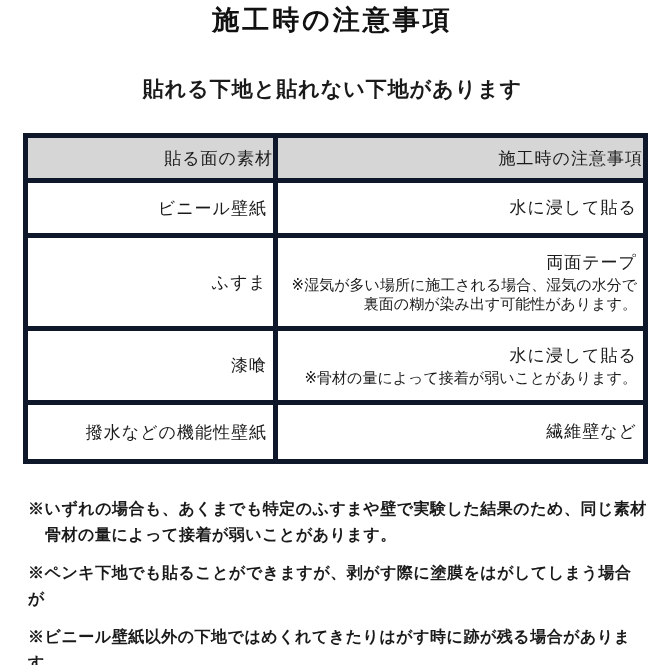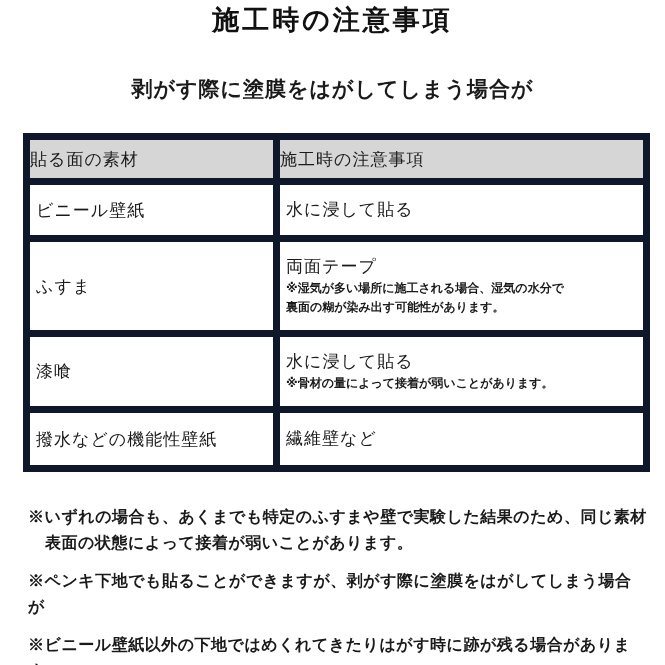--- a/index.html
+++ b/index.html
@@ -33,43 +33,43 @@
   }
 
   .adhesion-table {
     border-collapse: collapse;
     table-layout: fixed;
     width: 620px;
     margin: 30px 22px 0 23px;
   }
   .adhesion-table th,
   .adhesion-table td {
-    border: 7px solid #0f172a;
-    text-align: left;
+    border: 5px solid #0f172a;
+    text-align: right;
     vertical-align: middle;
   }
   .adhesion-table th {
     background: #d6d6d6;
     height: 45px;
     font-size: 17px;
     font-weight: 500;
     letter-spacing: 1px;
   }
   .adhesion-table td {
     font-size: 17px;
     font-weight: 500;
     letter-spacing: 1px;
     padding: 13px 6px;
   }
   .method-main { display: block; line-height: 24px; }
   .cell-note { display: block; }
   .cn-line {
     display: block;
-    font-size: 12px;
-    font-weight: 700;
+    font-size: 15px;
+    font-weight: 400;
     letter-spacing: 0;
     line-height: 19px;
   }
   tr.rh48 td { height: 48px; }
   tr.rh76 td { height: 76px; }
   tr.rh56 td { height: 56px; }
   tr.rh45 td { height: 59px; }
   tr.rh52 td { height: 52px; }
 
   .footer { margin: 32px 18px 0 28px; }
@@ -84,21 +84,21 @@
   .fn-line { display: block; font-family: Liberation Serif, serif; }
   .fn-first { margin-left: -17px; }
 </style>
 </head>
 <body>
 
 <div class="page">
 
   <h1 class="title">施工時の注意事項</h1>
 
-  <h2 class="subtitle">剥がす際に塗膜をはがしてしまう場合が</h2>
+  <h2 class="subtitle">貼れる下地と貼れない下地があります</h2>
 
   <table class="adhesion-table">
     <colgroup>
       <col style="width:250px">
       <col style="width:370px">
     </colgroup>
     <thead>
       <tr>
         <th>貼る面の素材</th>
         <th>施工時の注意事項</th>
@@ -135,21 +135,21 @@
         <td>
           <span class="method-main">繊維壁など</span>
         </td>
       </tr>
     </tbody>
   </table>
 
   <div class="footer">
     <div class="foot-note">
       <span class="fn-line fn-first">※いずれの場合も、あくまでも特定のふすまや壁で実験した結果のため、同じ素材</span>
-      <span class="fn-line">表面の状態によって接着が弱いことがあります。</span>
+      <span class="fn-line">骨材の量によって接着が弱いことがあります。</span>
     </div>
     <div class="foot-note">
       <span class="fn-line fn-first">※ペンキ下地でも貼ることができますが、剥がす際に塗膜をはがしてしまう場合が</span>
     </div>
     <div class="foot-note">
       <span class="fn-line fn-first">※ビニール壁紙以外の下地ではめくれてきたりはがす時に跡が残る場合があります。</span>
       <span class="fn-line"></span>
     </div>
   </div>
 

